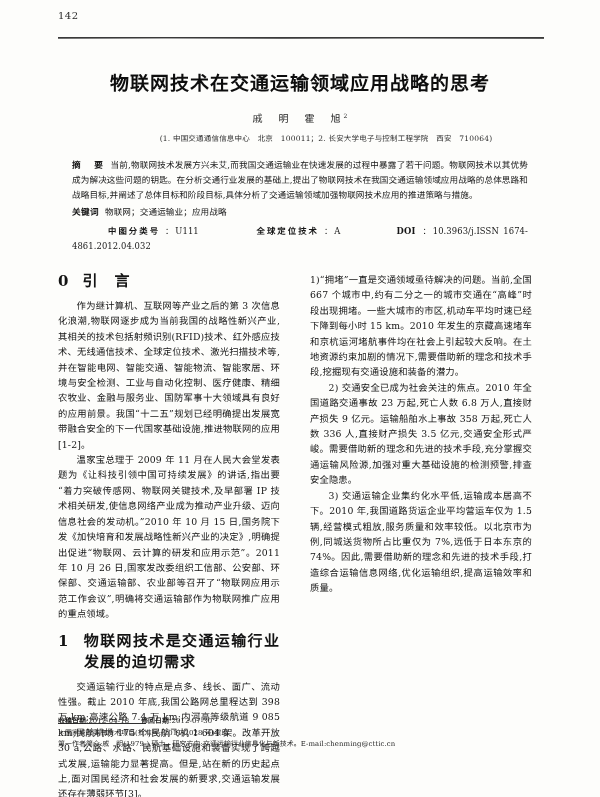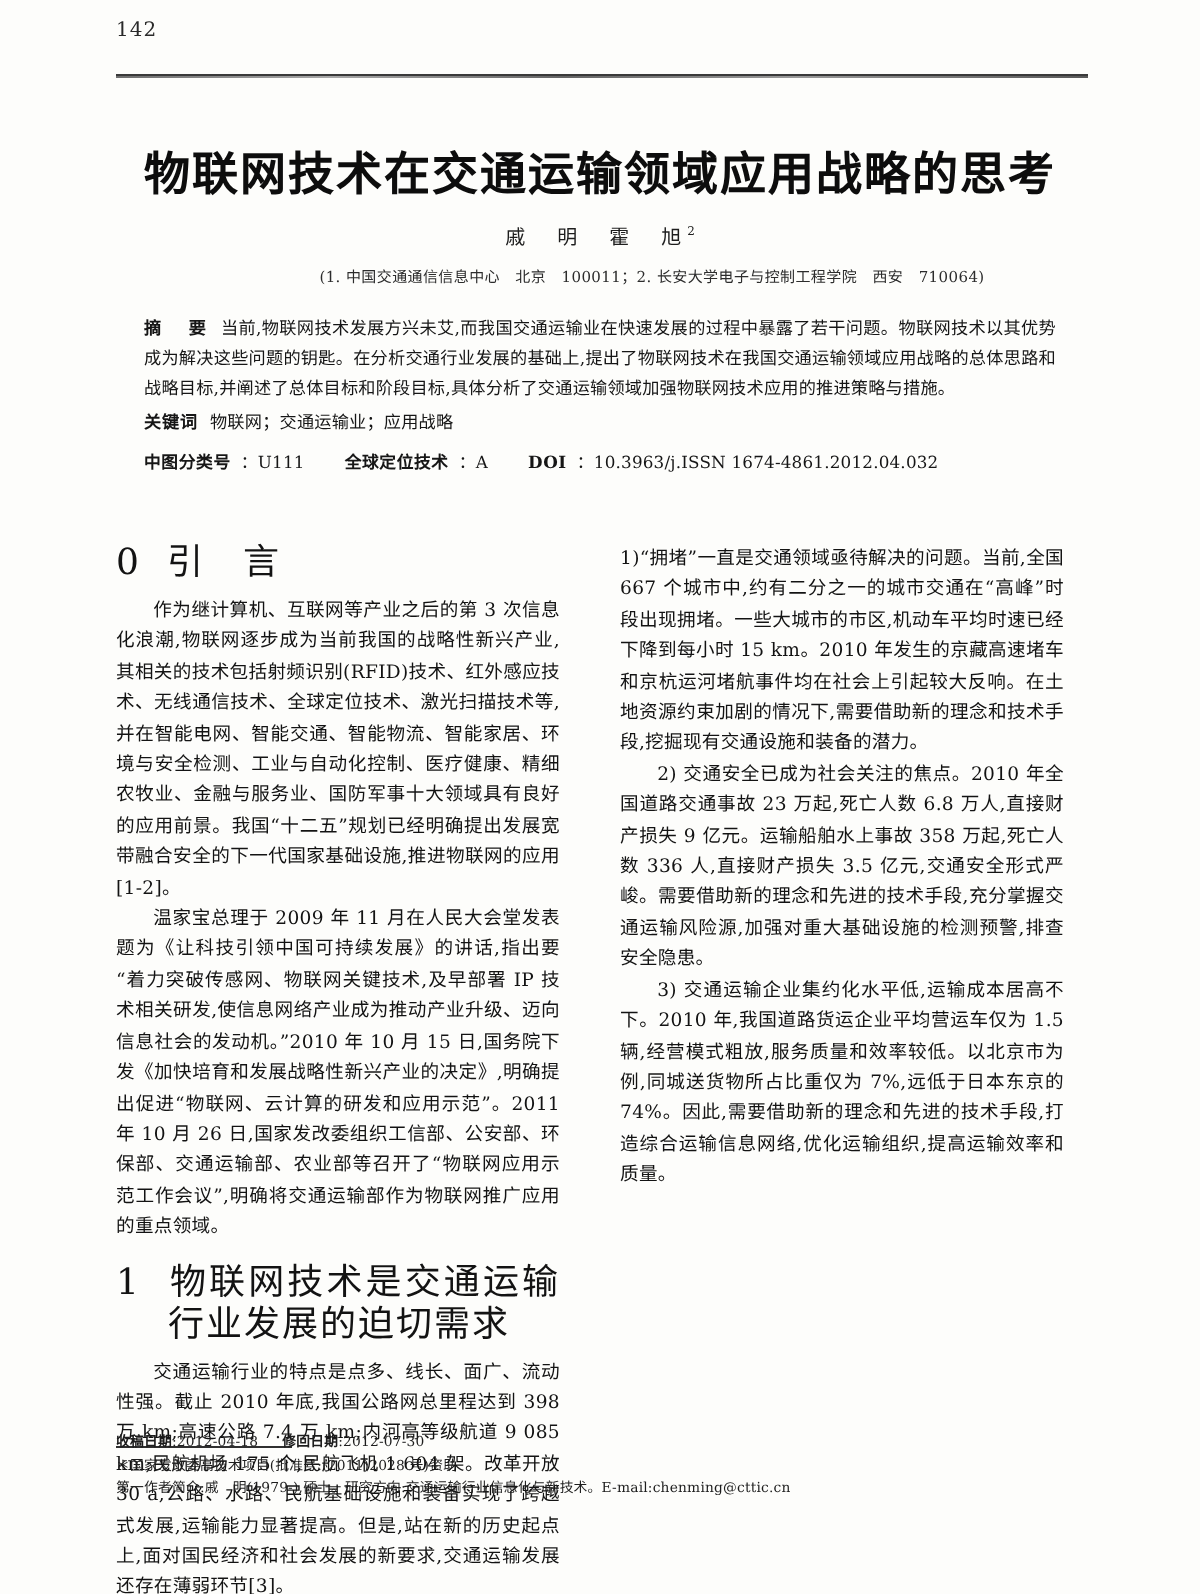--- a/index.html
+++ b/index.html
@@ -69,21 +69,21 @@
     opacity: .85;
   }
 
   
   .title {
     position: absolute;
     top: 68px;
     left: 0;
     width: 600px;
     text-align: center;
-    font-size: 23px;
+    font-size: 19px;
     font-weight: bold;
     letter-spacing: 1px;
     font-family: "DejaVu Serif", "Liberation Serif", serif;
     color: #0d0d0d;
   }
   .authors {
     position: absolute;
     top: 110px;
     left: 0;
     width: 600px;
@@ -119,41 +119,41 @@
   }
   .abstract-block .lead {
     font-weight: bold;
     letter-spacing: 2.5px;
     margin-right: 5px;
   }
   .abstract-body { text-indent: 0; }
   .kw-line { margin-top: 1px; }
   .kw-line .lead { letter-spacing: 0.4px; margin-right: 6px; }
   .clc-line { margin-top: 4px; font-size: 8.4px; }
-  .clc-line .lead { font-weight: bold; letter-spacing: 0.3px; }
+  .clc-line .lead { font-weight: bold; letter-spacing: 0.3px; margin-left: 36px; }
   .clc-line .seg { margin-right: 20px; }
   .clc-line .seg:last-child { margin-right: 0; }
 
   
   .col {
     position: absolute;
     top: 272px;
     width: 222px;
     font-size: 9.3px;
     line-height: 15.4px;
     letter-spacing: 0.15px;
     text-align: justify;
     color: #131313;
   }
   .col-left  { left: 58px; }
   .col-right { left: 310px; }
 
   .sec-h {
-    font-size: 18px;
-    font-weight: normal;
+    font-size: 15px;
+    font-weight: bold;
     letter-spacing: 1px;
     margin: 0 0 7px 0;
     line-height: 19px;
   }
   .sec-h .num { margin-right: 13px; }
   .sec-h.h-hang {
     padding-left: 26px;
     text-indent: -26px;
     margin-top: 9px;
     margin-bottom: 6px;

